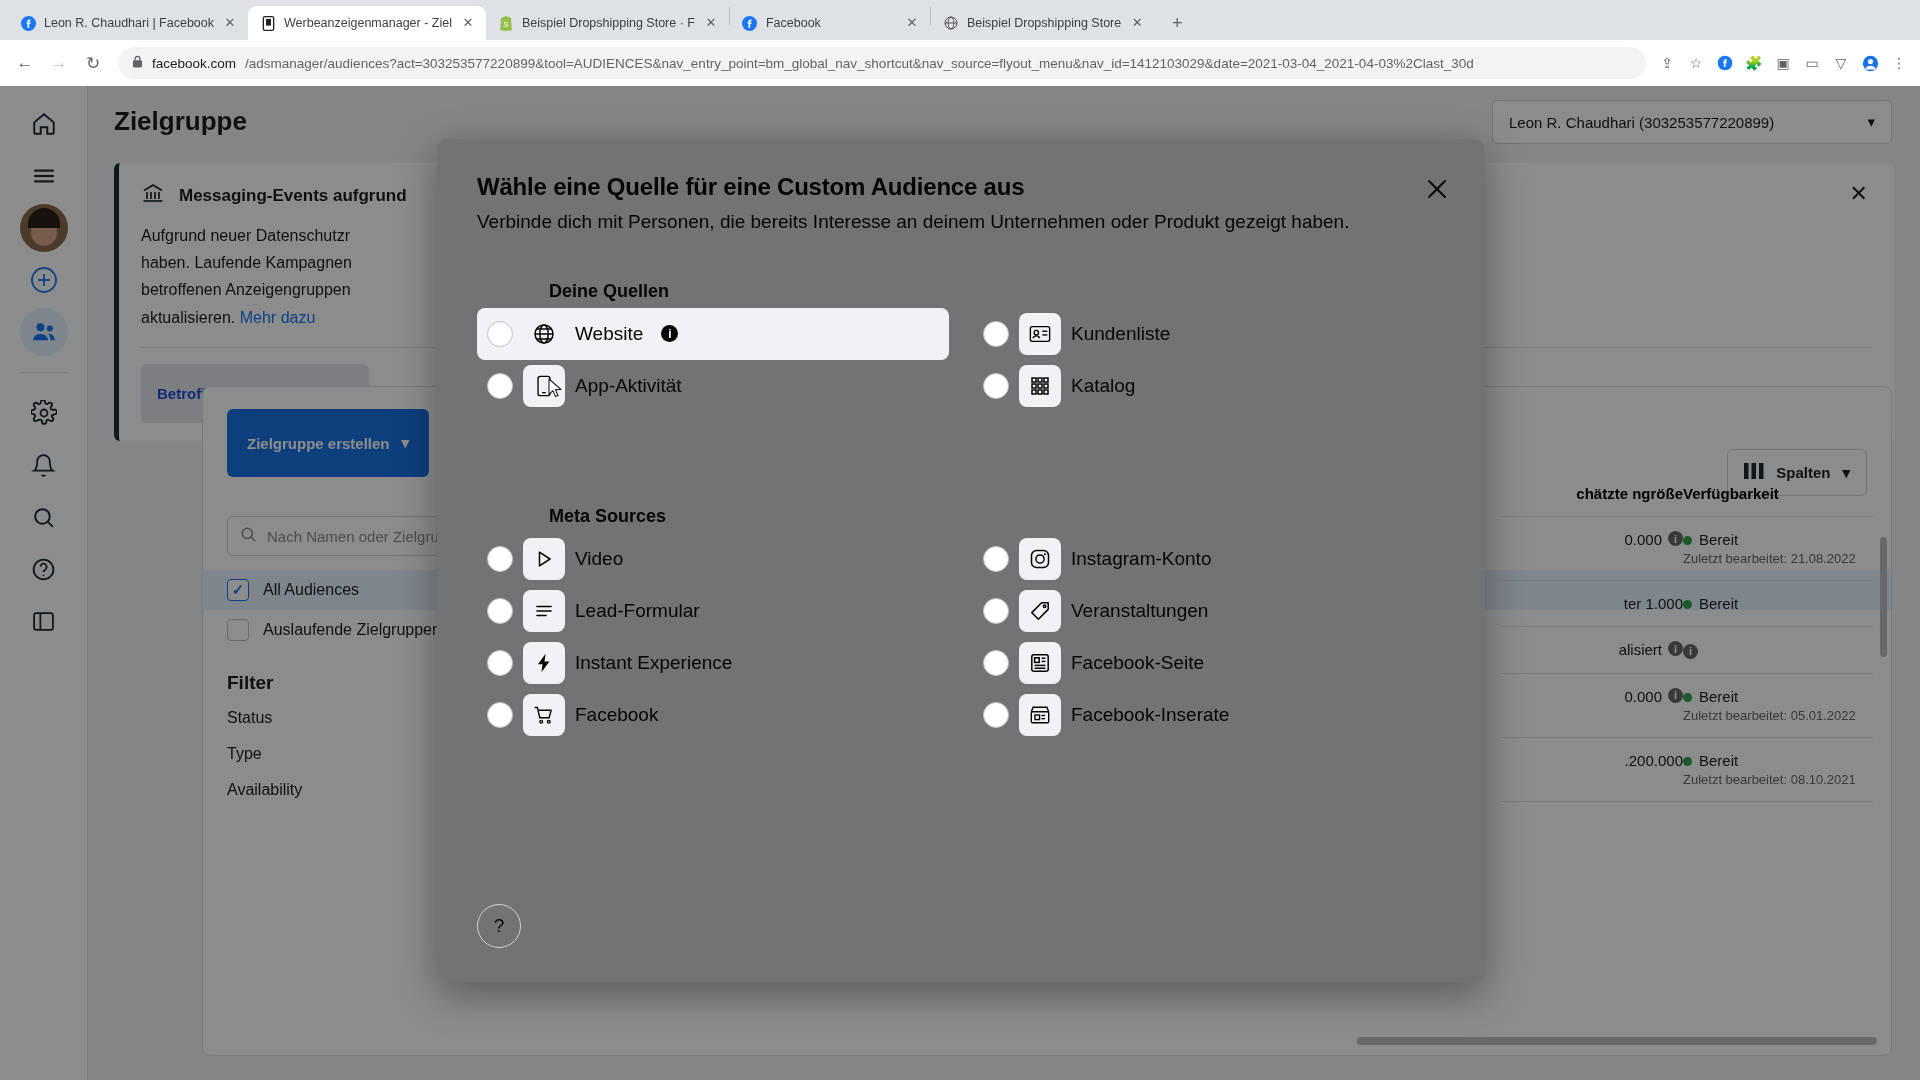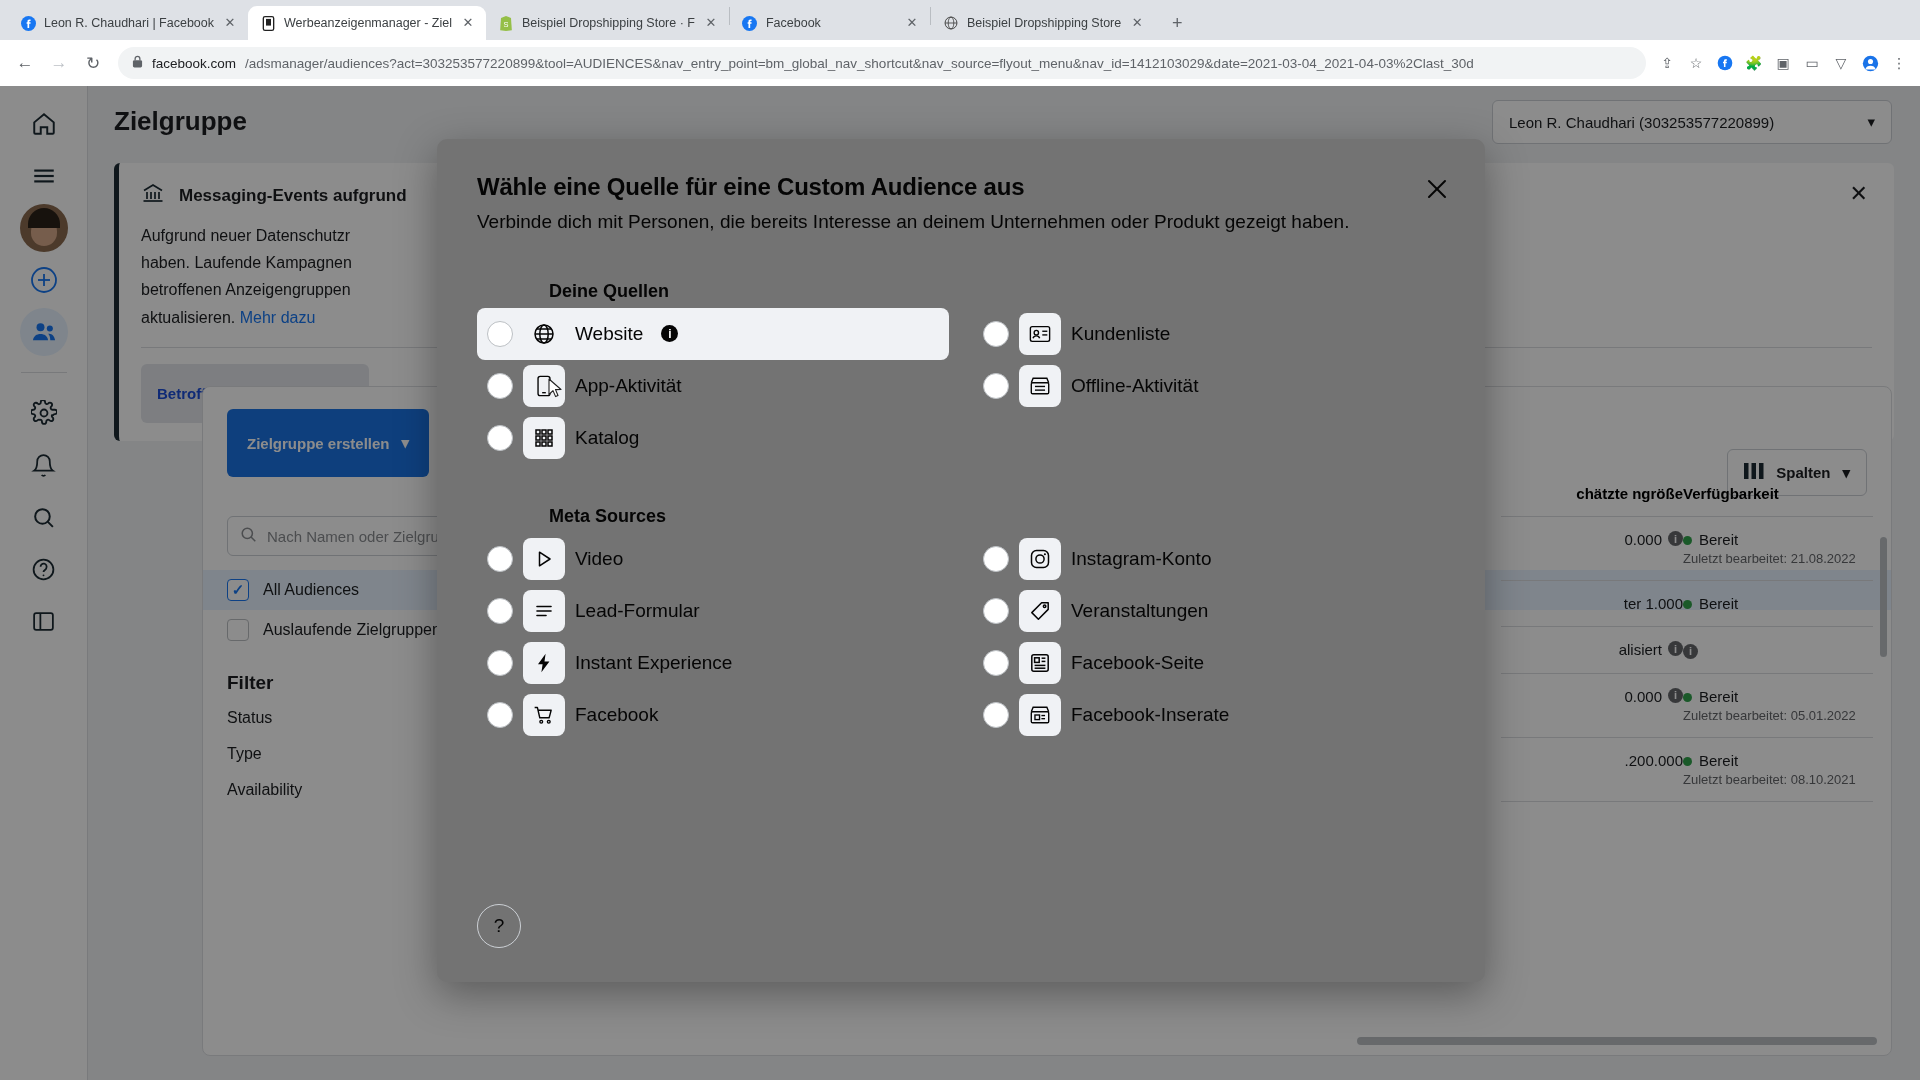--- a/index.html
+++ b/index.html
@@ -554,32 +554,20 @@
           <span class="radio"></span>
           <span class="iconbox">
             <svg width="22" height="22" viewBox="0 0 18 24" fill="none" stroke="#050505" stroke-width="1.5">
                 <rect x="2.5" y="1.5" width="13" height="21" rx="2.4"></rect>
                 <line x1="7" y1="19.3" x2="11" y2="19.3"></line>
               </svg>
           </span>
           <span class="lbl">App-Aktivität</span>
         </div>
 
-        <div class="opt">
-          <span class="radio"></span>
-          <span class="iconbox">
-            <svg width="22" height="22" viewBox="0 0 24 24" fill="none" stroke="#050505" stroke-width="1.5">
-                <path d="M2.5 8.5 4.5 3.5h15l2 5"></path>
-                <rect x="2.5" y="8.5" width="19" height="12" rx="1.4"></rect>
-                <line x1="6.5" y1="12.5" x2="17.5" y2="12.5"></line>
-                <line x1="6.5" y1="16.5" x2="17.5" y2="16.5"></line>
-              </svg>
-          </span>
-          <span class="lbl">Offline-Aktivität</span>
-        </div>
 
         <div class="opt">
           <span class="radio"></span>
           <span class="iconbox">
             <svg width="22" height="22" viewBox="0 0 22 22" fill="none" stroke="#050505" stroke-width="1.5">
                 <rect x="3" y="3" width="4" height="4"></rect>
                 <rect x="9" y="3" width="4" height="4"></rect>
                 <rect x="15" y="3" width="4" height="4"></rect>
                 <rect x="3" y="9" width="4" height="4"></rect>
                 <rect x="9" y="9" width="4" height="4"></rect>

